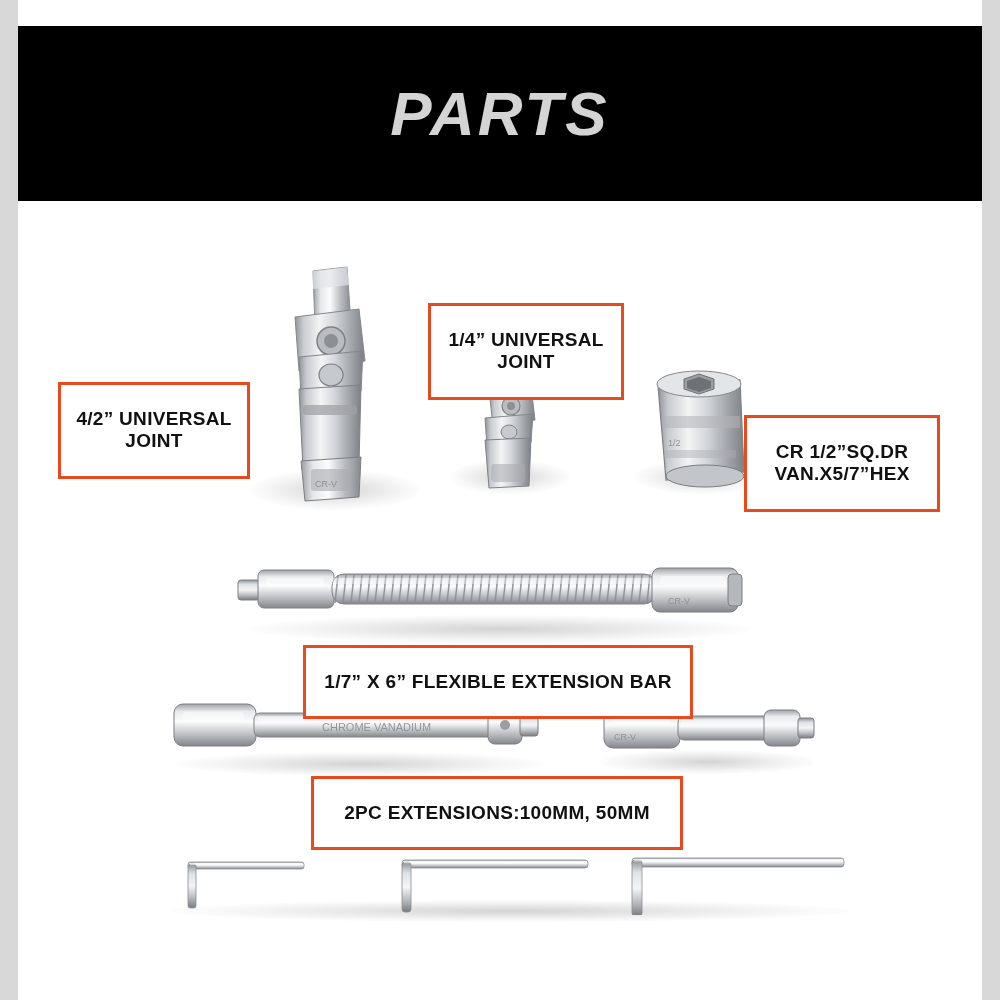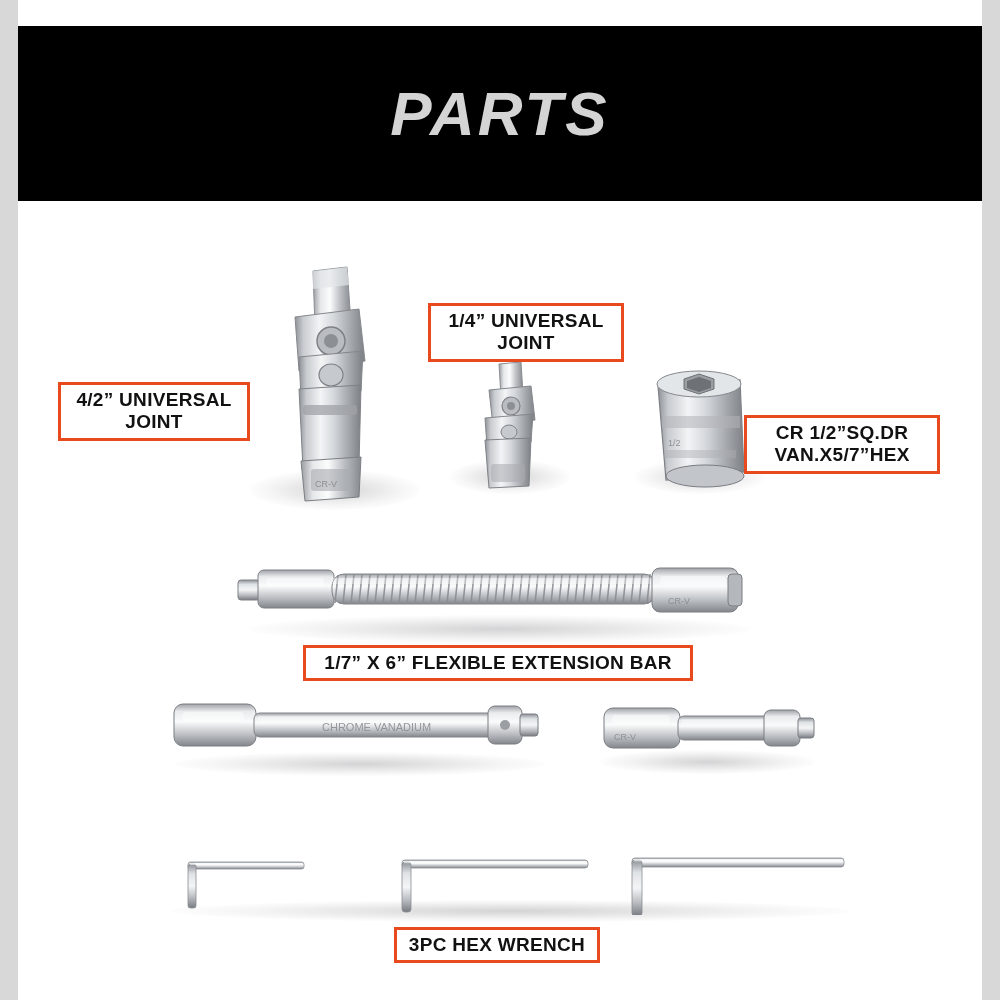--- a/index.html
+++ b/index.html
@@ -53,21 +53,21 @@
   
   .callout {
     position: absolute;
     border: 3px solid #e8491d;
     background: #ffffff;
     color: #111111;
     font-weight: bold;
     font-size: 19px;
     line-height: 1.18;
     text-align: center;
-    padding: 4px 8px;
+    padding: 23px 8px;
     box-sizing: border-box;
     letter-spacing: 0.3px;
     font-family: "Liberation Sans", sans-serif;
   }
 
   .c-half-uj   { left: 58px;  top: 382px;  width: 192px; }
   .c-quarter-uj{ left: 428px; top: 303px;  width: 196px; }
   .c-cr-sq     { left: 744px; top: 415px;  width: 196px; }
   .c-flex-bar  { left: 303px; top: 645px;  width: 390px; }
   .c-ext       { left: 311px; top: 776px;  width: 372px; }
@@ -247,17 +247,17 @@
 
   <div class="callout c-cr-sq">
     <div>CR 1/2”SQ.DR</div>
     <div>VAN.X5/7”HEX</div>
   </div>
 
   <div class="callout c-flex-bar">
     <div>1/7” X 6” FLEXIBLE EXTENSION BAR</div>
   </div>
 
-
-  <div class="callout c-hex">
-    <div>3PC HEX WRENCH</div>
-  </div>
+  <div class="callout c-ext">
+    <div>2PC EXTENSIONS:100MM, 50MM</div>
+  </div>
+
 </div>
 
 </body></html>

